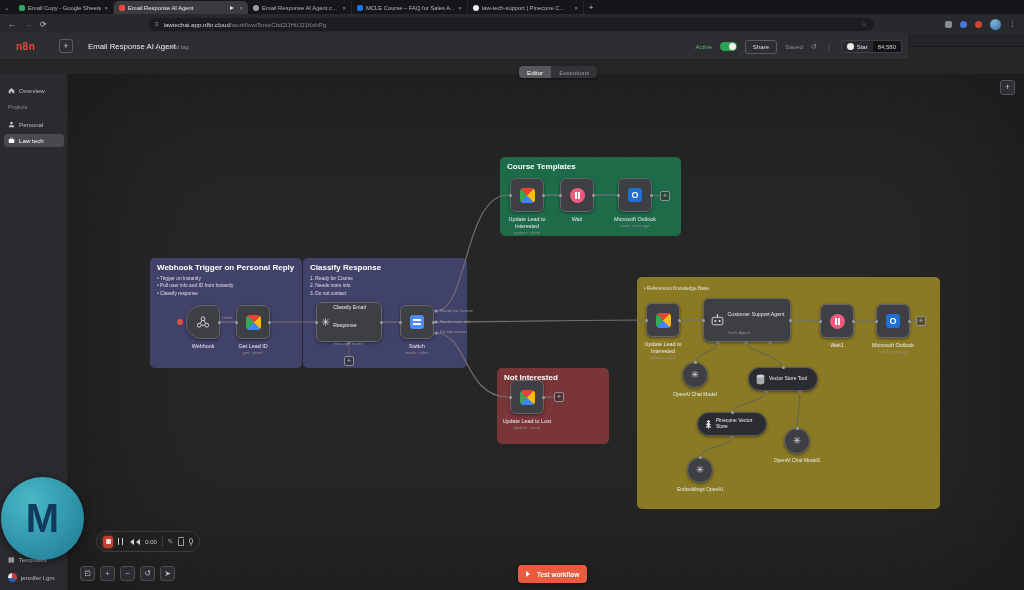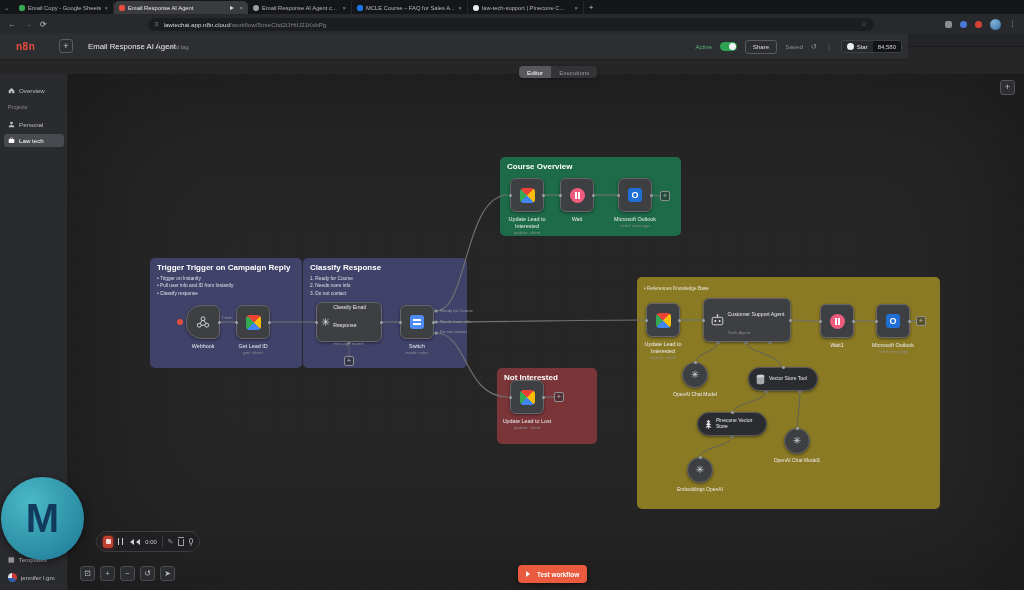--- a/index.html
+++ b/index.html
@@ -70,21 +70,21 @@
   .vt-exec{background:#323336;color:#97989b;padding:2.5px 8px;}
   .canvas-plus{position:absolute;left:1000px;top:80px;width:15px;height:15px;border:1px solid #55565a;border-radius:3px;background:#2e2f32;color:#c3c4c6;font-size:9px;line-height:13px;text-align:center;z-index:5;}
 
   .group{position:absolute;border-radius:5px;padding:5px 7px;z-index:2;}
   .g-title{font-size:8px;font-weight:bold;color:#ffffff;}
   .g-list{margin:3px 0 0;padding:0;list-style:none;font-size:4.8px;color:rgba(255,255,255,.82);line-height:1.55;}
   .g-list.dotted li::before{content:"•  ";}
   .group-webhook{left:150px;top:258px;width:152px;height:110px;background:#414269;}
   .group-classify{left:303px;top:258px;width:164px;height:110px;background:#414269;}
   .group-course{left:500px;top:157px;width:181px;height:79px;background:#1d6b48;}
-  .group-red{left:497px;top:368px;width:100px;height:76px;background:#7a3538;}
+  .group-red{left:497px;top:368px;width:112px;height:76px;background:#7a3538;}
   .group-yellow{left:637px;top:277px;width:303px;height:232px;background:#8b7a24;}
 
   svg.wires{position:absolute;left:0;top:0;width:1024px;height:590px;z-index:3;pointer-events:none;}
 
   .node{position:absolute;width:34px;height:34px;background:#3e3f42;border:1px solid #64666c;border-radius:6px;display:flex;align-items:center;justify-content:center;box-shadow:0 1px 3px rgba(0,0,0,.45);z-index:4;}
   .node::before{content:"";position:absolute;left:-2px;top:50%;margin-top:-1.5px;width:3px;height:3px;border-radius:50%;background:#9aa0a3;}
   .node::after{content:"";position:absolute;right:-2px;top:50%;margin-top:-1.5px;width:3px;height:3px;border-radius:50%;background:#9aa0a3;}
   .node.trigger{border-radius:15px 6px 6px 15px;}
   .node.trigger::before{display:none;}
   .nlabel{position:absolute;top:37px;left:50%;transform:translateX(-50%);width:58px;text-align:center;font-size:5.4px;color:#eceded;line-height:1.25;z-index:4;}
@@ -271,37 +271,37 @@
 
   <div class="canvas"></div>
 
   <div class="viewtabs">
     <span class="vt-editor">Editor</span>
     <span class="vt-exec">Executions</span>
   </div>
   <div class="canvas-plus">+</div>
 
   <div class="group group-webhook">
-    <div class="g-title">Trigger Trigger on Campaign Reply</div>
+    <div class="g-title">Webhook Trigger on Personal Reply</div>
     <ul class="g-list dotted">
       <li>Trigger on Instantly</li>
       <li>Pull user info and ID from Instantly</li>
       <li>Classify response</li>
     </ul>
   </div>
   <div class="group group-classify">
     <div class="g-title">Classify Response</div>
     <ul class="g-list">
       <li>1. Ready for Course</li>
       <li>2. Needs more info</li>
       <li>3. Do not contact</li>
     </ul>
   </div>
   <div class="group group-course">
-    <div class="g-title">Course Overview</div>
+    <div class="g-title">Course Templates</div>
   </div>
   <div class="group group-red">
     <div class="g-title">Not Interested</div>
   </div>
   <div class="group group-yellow">
     <ul class="g-list dotted">
       <li>References Knowledge Base</li>
     </ul>
   </div>
 

